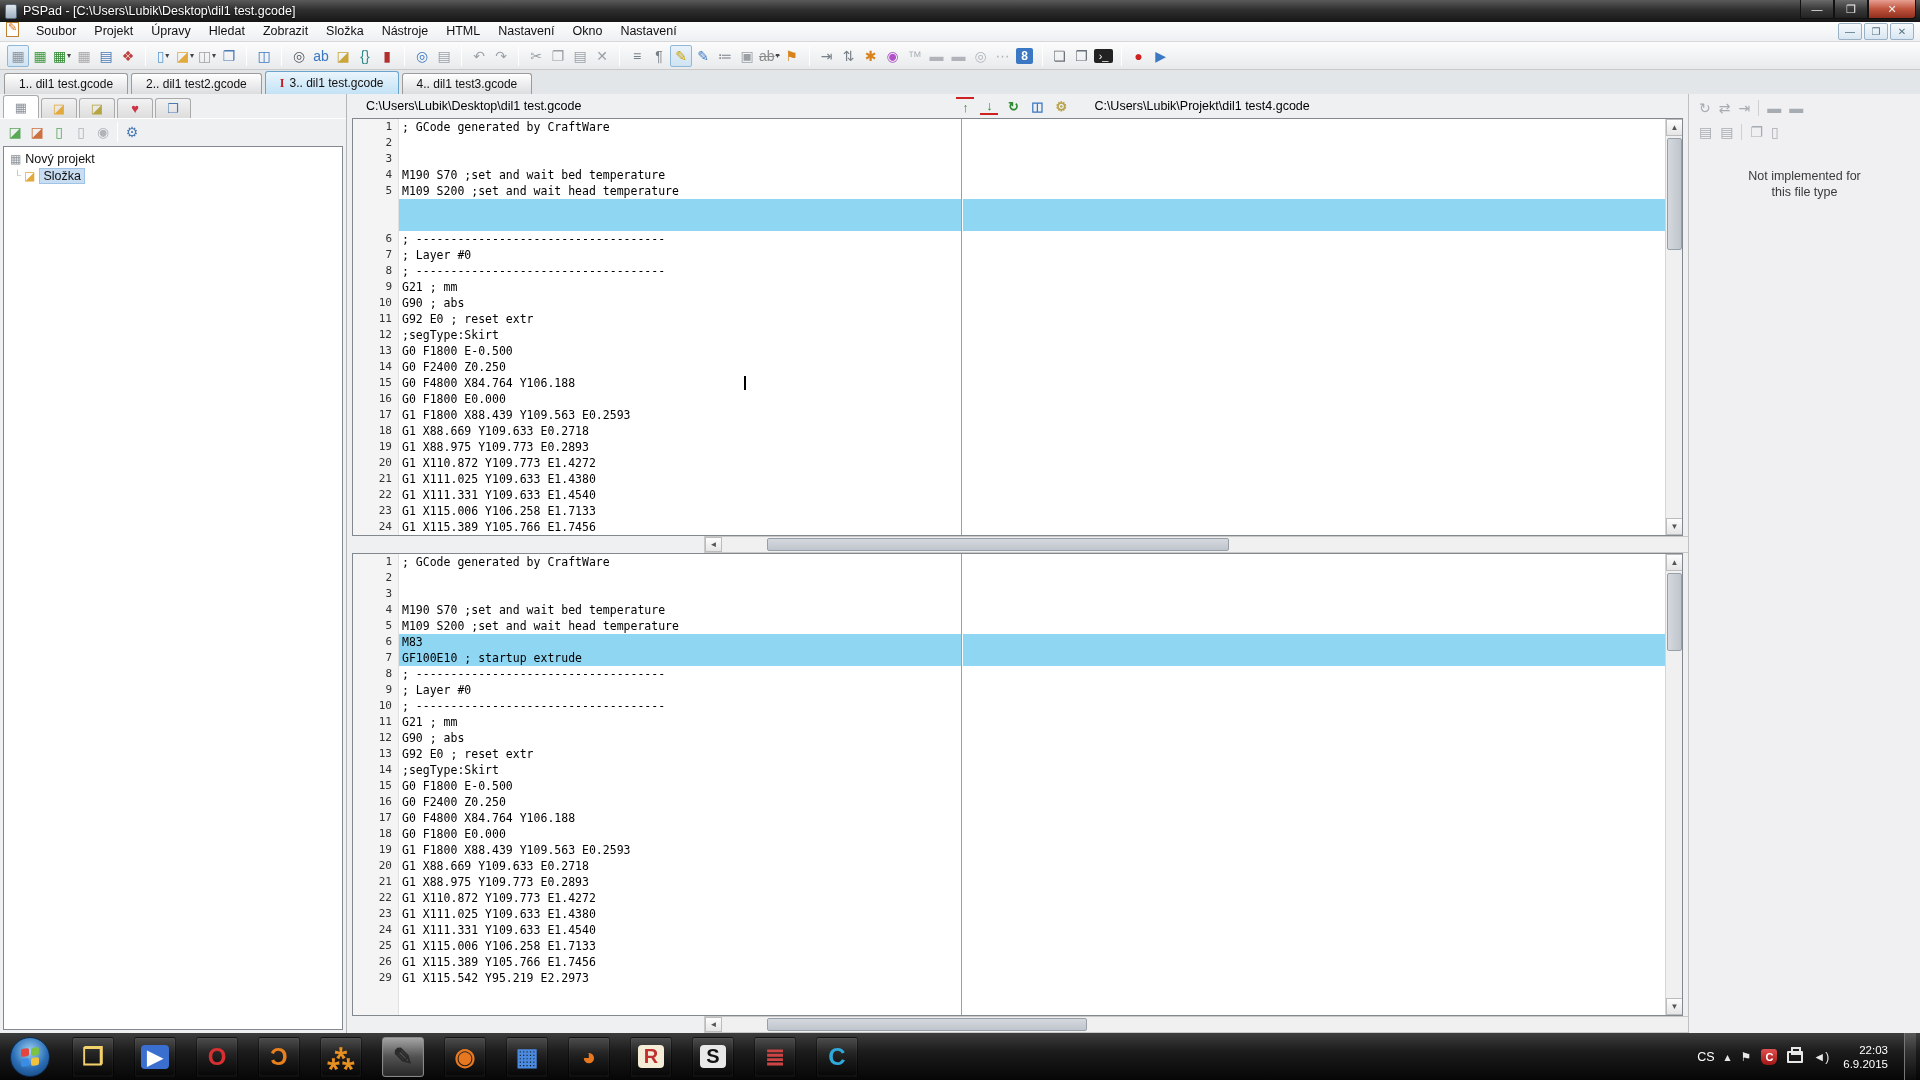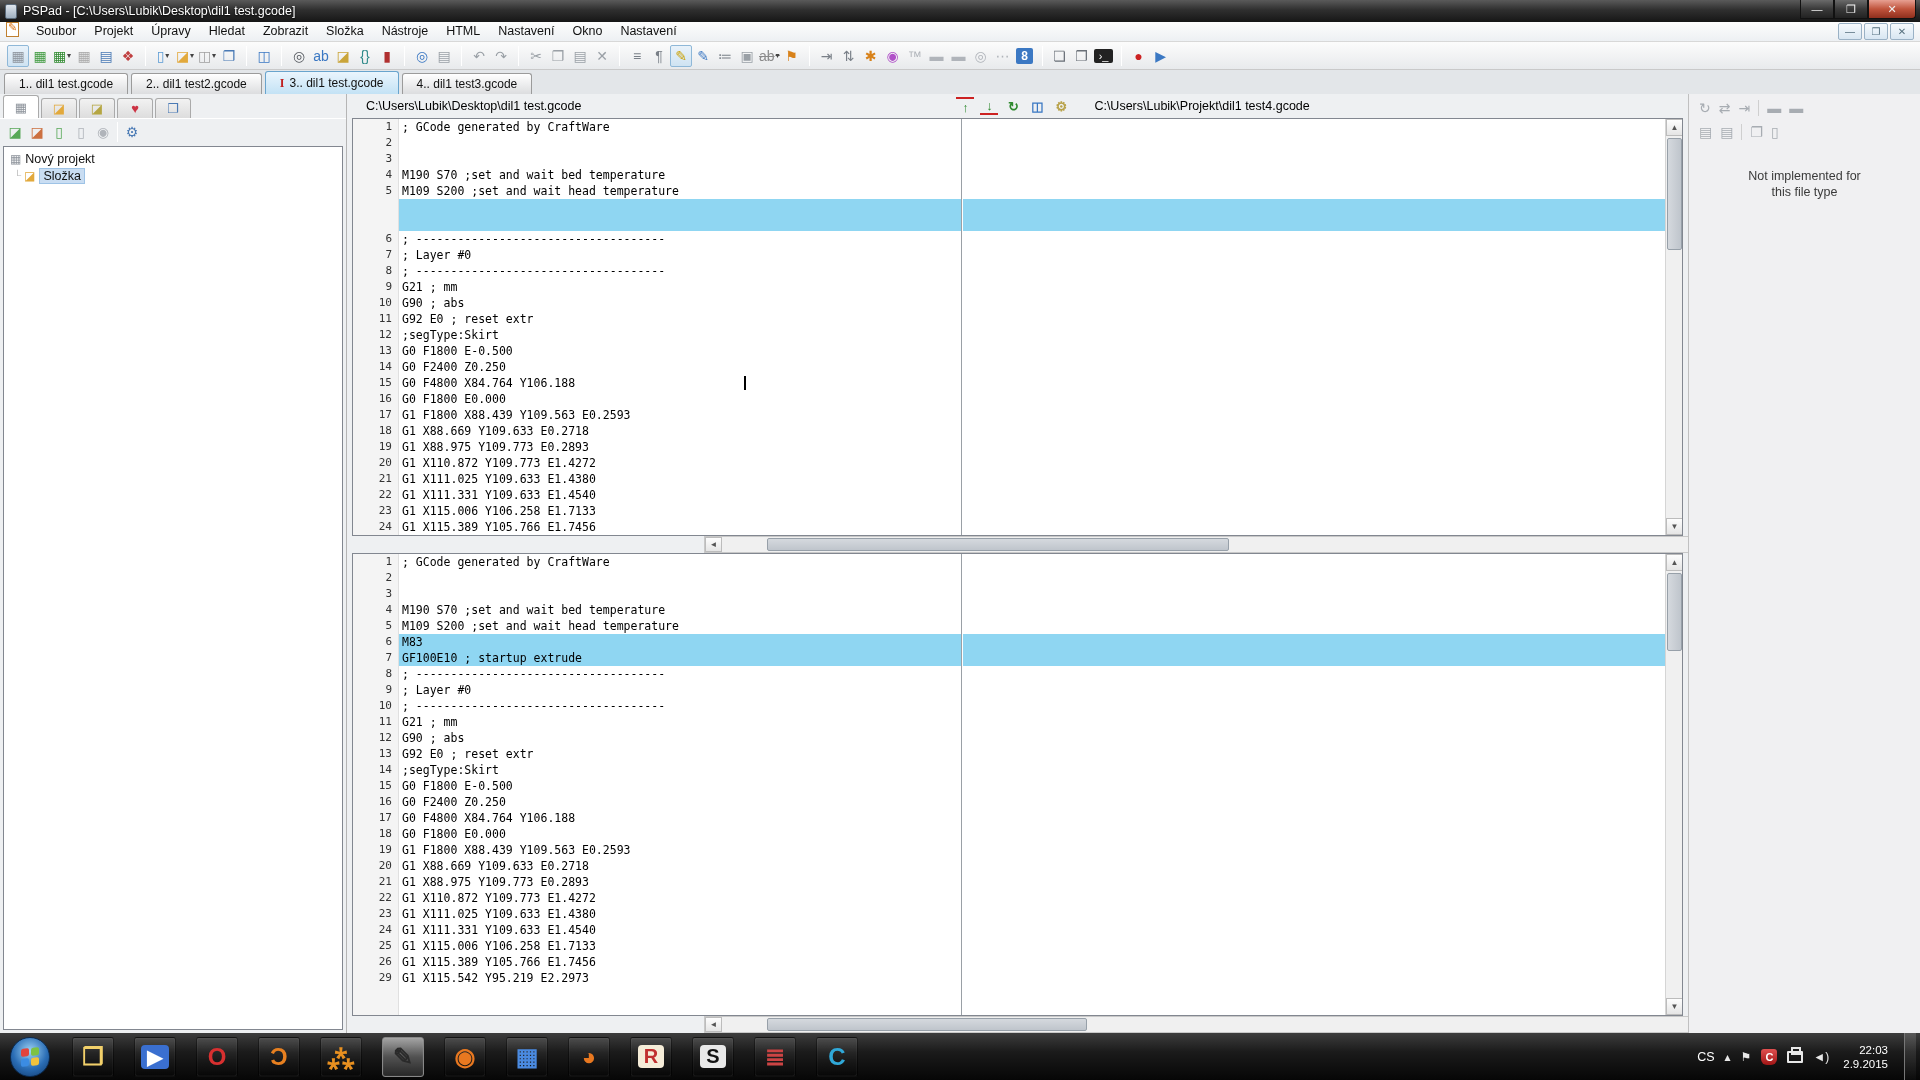--- a/index.html
+++ b/index.html
@@ -758,17 +758,17 @@
     </div>
   <div class="tray">
     <span class="lang">CS</span>
     <span class="tray-ico">▴</span>
     <span class="tray-ico">⚑</span>
     <span class="shield">C</span>
     <span class="net"></span>
     <span class="tray-ico">◄)</span>
     <div class="clock">
       <div>22:03</div>
-      <div>2.9.2015</div>
+      <div>6.9.2015</div>
     </div>
     <div class="showdesk"></div>
   </div>
 </div>
 
 </body></html>

